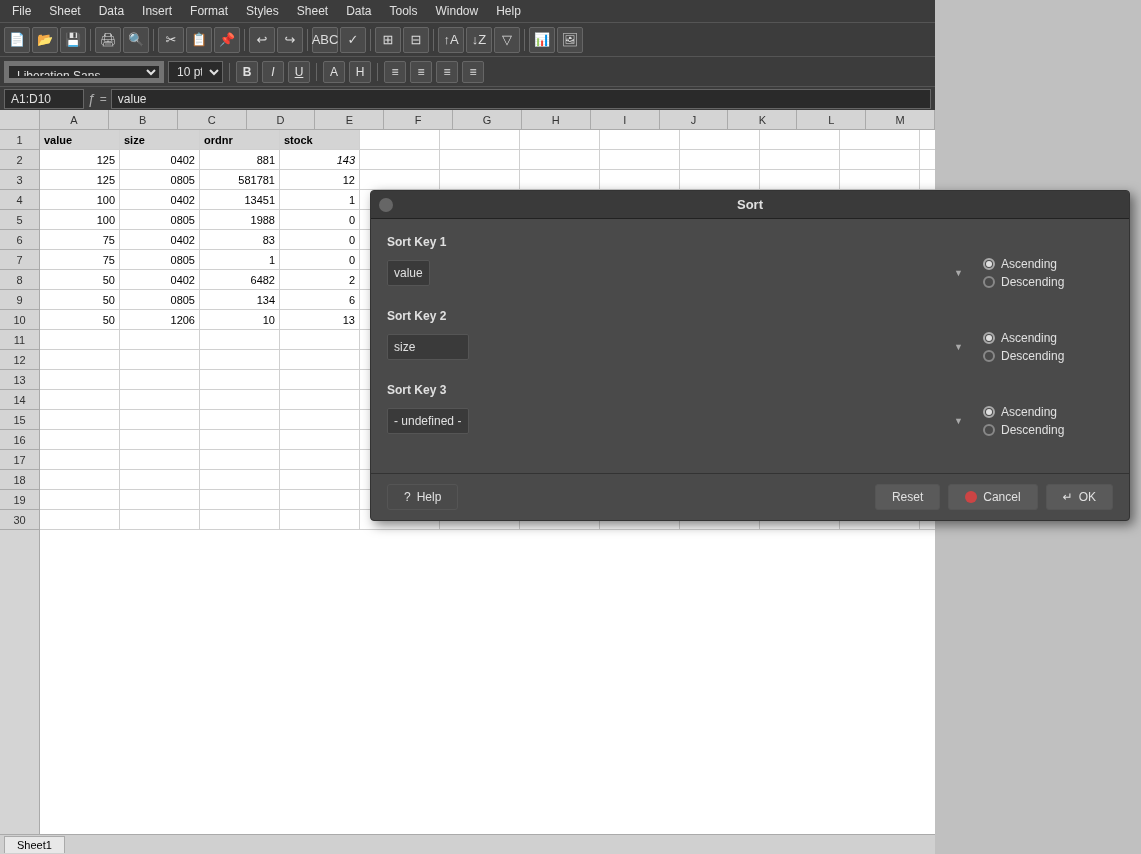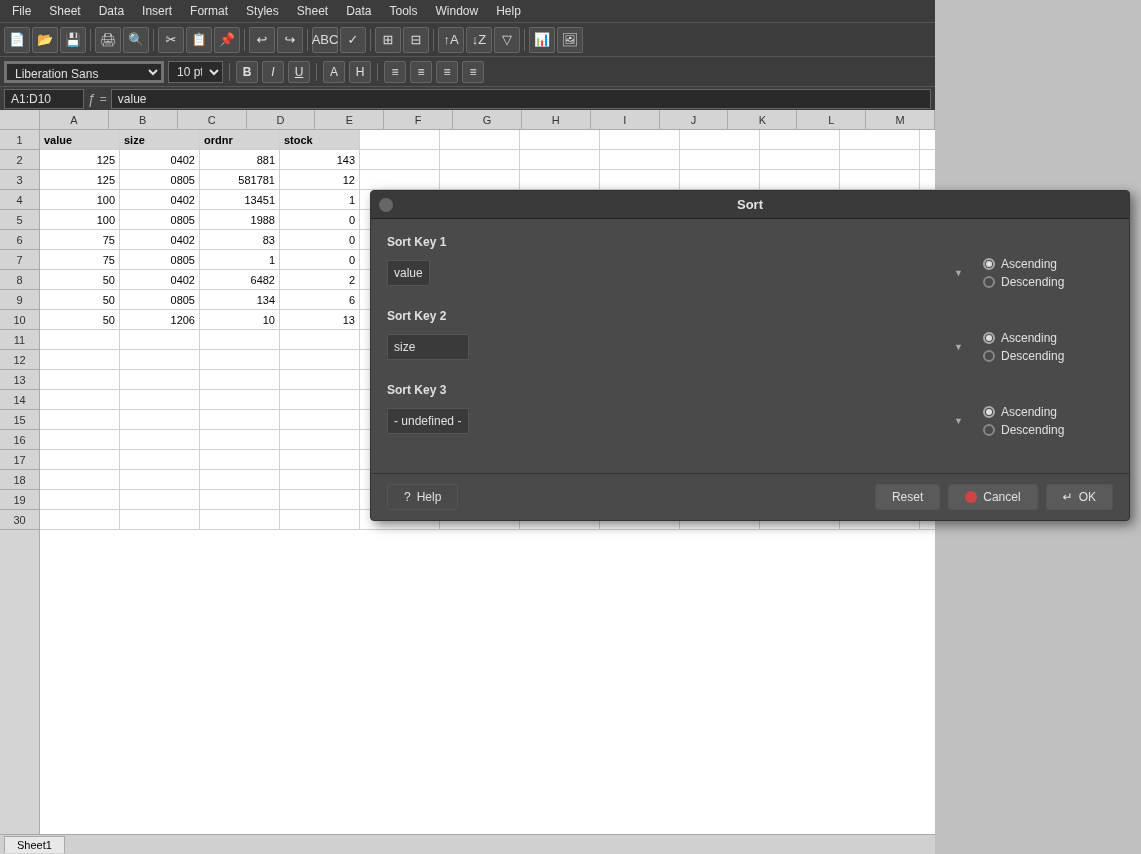--- a/index.html
+++ b/index.html
@@ -12,21 +12,21 @@
     .menu-bar { height: 22px; background: #3c3c3c; display: flex; align-items: center; padding: 0 4px; gap: 2px; }
     .menu-item { color: #e0e0e0; padding: 2px 8px; font-size: 12px; cursor: pointer; border-radius: 2px; }
 
     
     .toolbar { height: 34px; background: #3c3c3c; border-top: 1px solid #555; display: flex; align-items: center; padding: 2px 4px; gap: 2px; }
     .toolbar-btn { width: 26px; height: 26px; background: #4a4a4a; border: 1px solid #666; border-radius: 2px; display: flex; align-items: center; justify-content: center; cursor: pointer; color: #ddd; font-size: 13px; }
     .toolbar-separator { width: 1px; height: 22px; background: #666; margin: 0 2px; }
 
     
     .font-bar { height: 30px; background: #3c3c3c; border-top: 1px solid #555; display: flex; align-items: center; padding: 2px 4px; gap: 4px; }
-    .font-select { background: #2a2a2a; border: 3px solid #737373; color: #e0e0e0; padding: 2px 4px; height: 22px; font-size: 12px; min-width: 160px; }
+    .font-select { background: #2a2a2a; border: 5px solid #737373; color: #e0e0e0; padding: 2px 4px; height: 22px; font-size: 12px; min-width: 160px; }
     .font-size-select { background: #2a2a2a; border: 1px solid #666; color: #e0e0e0; padding: 2px 4px; height: 22px; font-size: 12px; width: 55px; }
     .font-btn { width: 22px; height: 22px; background: #4a4a4a; border: 1px solid #666; border-radius: 2px; display: flex; align-items: center; justify-content: center; cursor: pointer; color: #e0e0e0; font-size: 12px; }
     .font-bar-sep { width: 1px; height: 18px; background: #666; margin: 0 2px; }
 
     
     .formula-bar { height: 24px; background: #3c3c3c; border-top: 1px solid #555; display: flex; align-items: center; padding: 0 4px; gap: 4px; }
     .cell-ref { background: #2a2a2a; border: 1px solid #666; color: #e0e0e0; padding: 2px 6px; height: 20px; font-size: 12px; width: 80px; }
     .formula-input { background: #2a2a2a; border: 1px solid #666; color: #e0e0e0; padding: 2px 6px; height: 20px; font-size: 12px; flex: 1; }
 
     
@@ -213,21 +213,21 @@
             <div class="cell" style="width: 80px; min-width: 80px;"></div>
             <div class="cell" style="width: 80px; min-width: 80px;"></div>
             <div class="cell" style="width: 80px; min-width: 80px;"></div>
             <div class="cell" style="width: 80px; min-width: 80px;"></div>
             <div class="cell" style="width: 80px; min-width: 80px;"></div>
           </div>
           <div class="cell-row">
             <div class="cell cell-numeric" style="width: 80px; min-width: 80px;">125</div>
             <div class="cell cell-numeric" style="width: 80px; min-width: 80px;">0402</div>
             <div class="cell cell-numeric" style="width: 80px; min-width: 80px;">881</div>
-            <div class="cell cell-numeric" style="width: 80px; min-width: 80px;">143</div>
+            <div class="cell cell-numeric" style="width: 80px; min-width: 80px; font-style: italic;">143</div>
             <div class="cell" style="width: 80px; min-width: 80px;"></div>
             <div class="cell" style="width: 80px; min-width: 80px;"></div>
             <div class="cell" style="width: 80px; min-width: 80px;"></div>
             <div class="cell" style="width: 80px; min-width: 80px;"></div>
             <div class="cell" style="width: 80px; min-width: 80px;"></div>
             <div class="cell" style="width: 80px; min-width: 80px;"></div>
             <div class="cell" style="width: 80px; min-width: 80px;"></div>
             <div class="cell" style="width: 80px; min-width: 80px;"></div>
             <div class="cell" style="width: 80px; min-width: 80px;"></div>
           </div>

